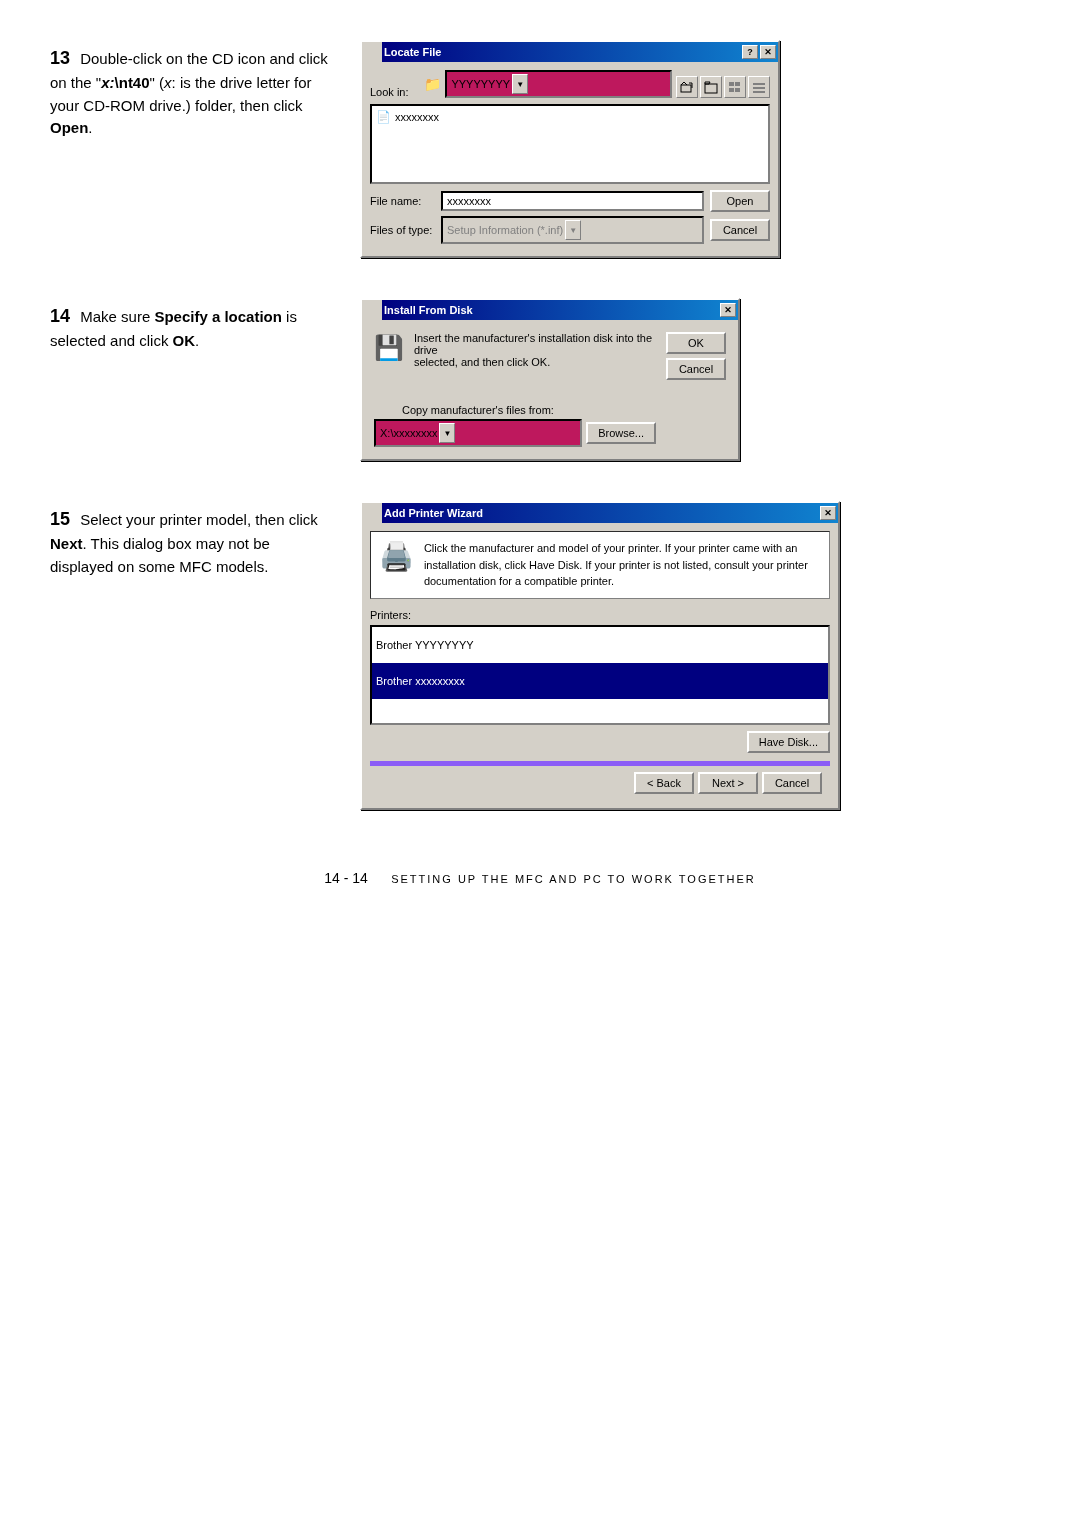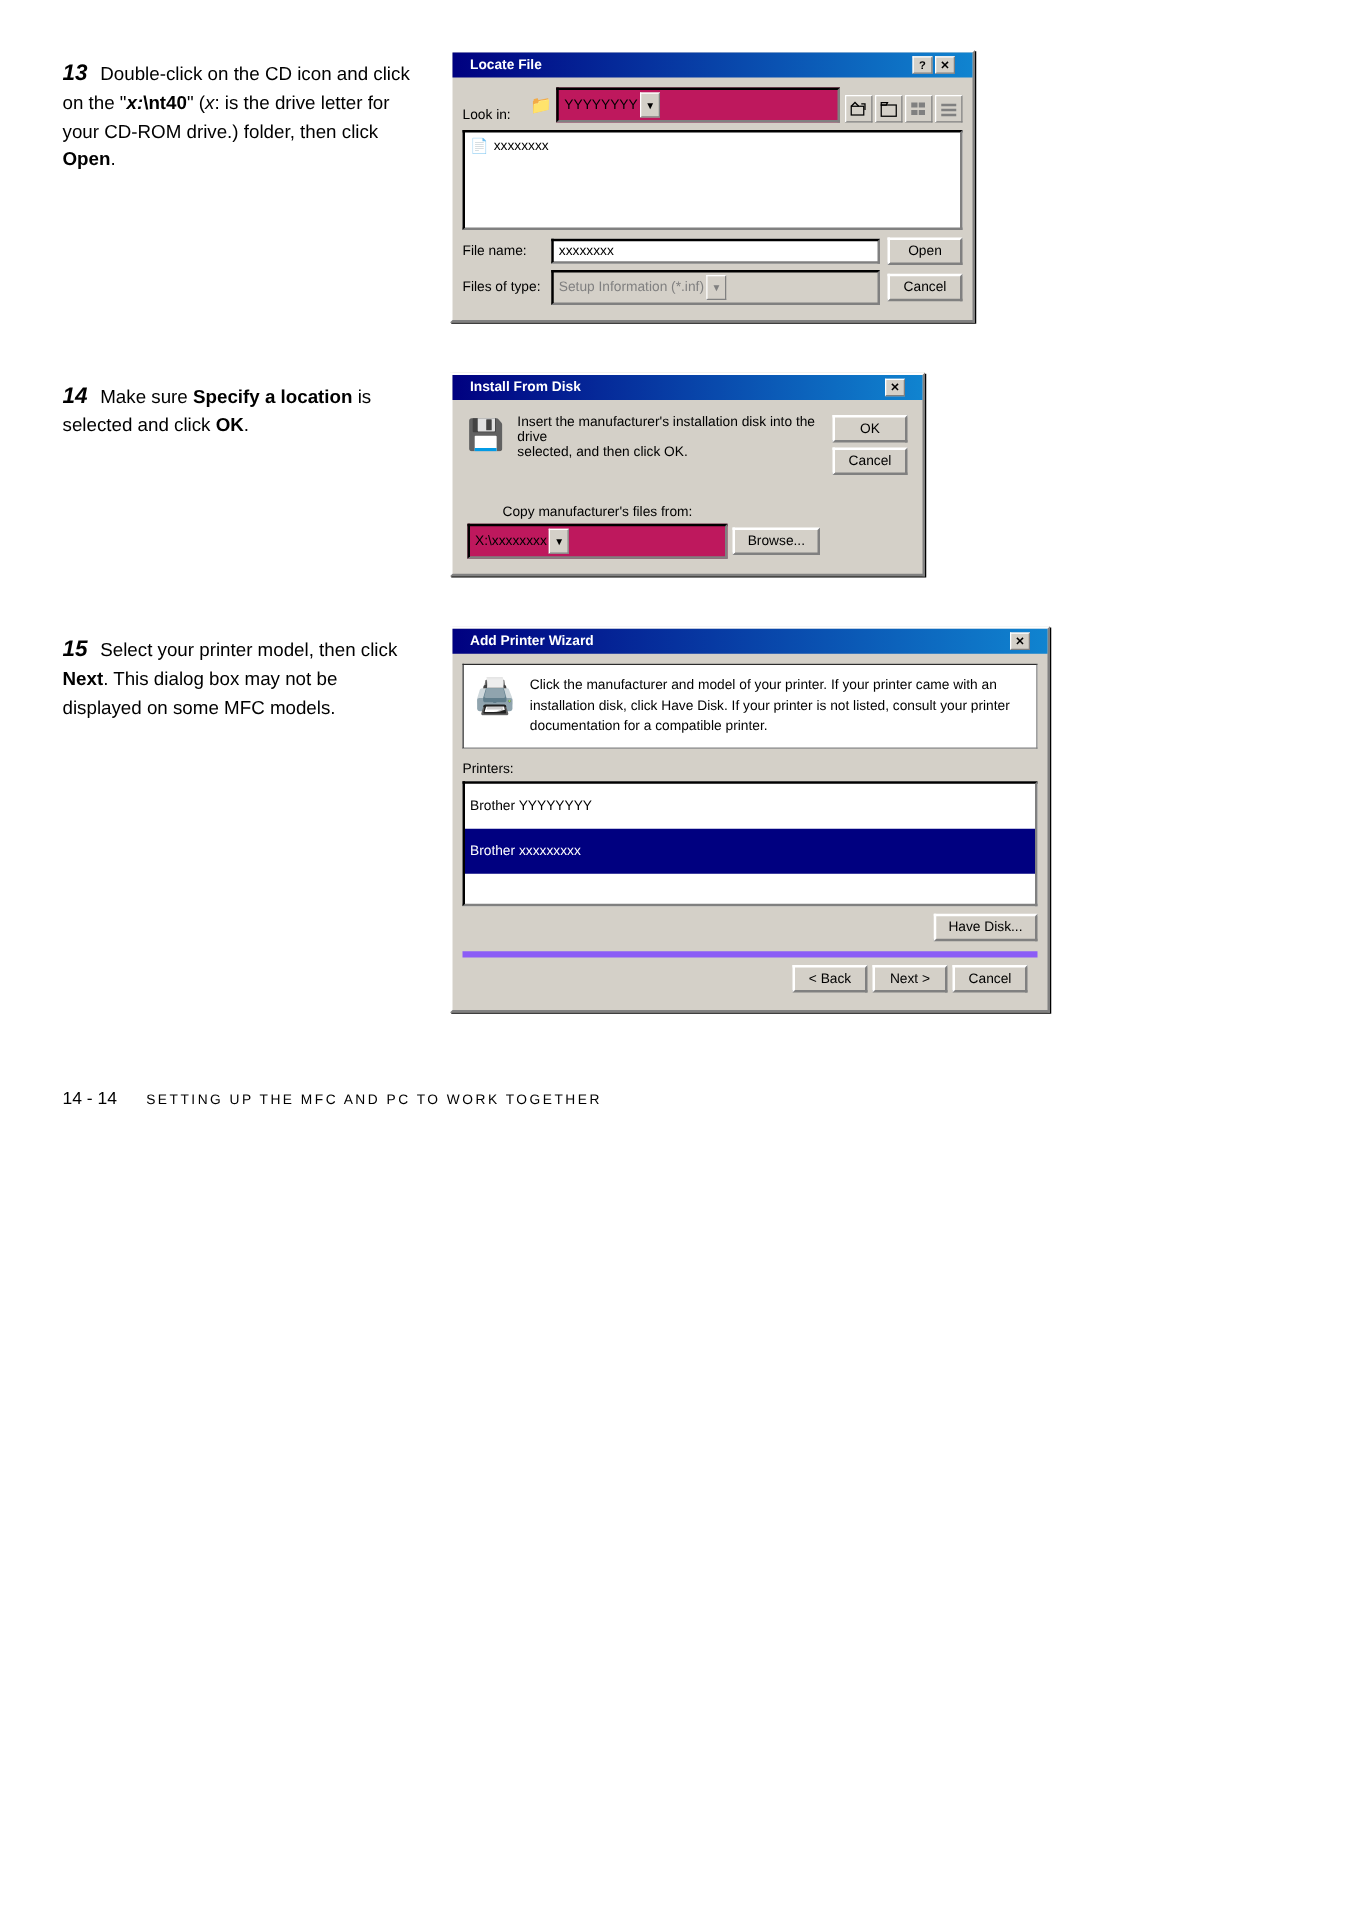--- a/index.html
+++ b/index.html
@@ -39,26 +39,27 @@
       border-right-color: #808080;
       border-bottom-color: #808080;
       box-shadow: 1px 1px 0 #000;
       font-family: 'Tahoma', Arial, sans-serif;
       font-size: 11px;
     }
 
     .win-titlebar {
       background: linear-gradient(to right, #000080, #1084d0);
       color: white;
-      padding: 3px 14px;
+      padding: 3px 2px;
       font-size: 11px;
       font-weight: bold;
       display: flex;
       align-items: center;
       justify-content: space-between;
+      margin-left: 20px;
     }
     .win-titlebar .title-text {
       font-size: 11px;
     }
     .win-titlebar .title-buttons {
       display: flex;
       gap: 2px;
     }
     .win-titlebar .title-btn {
       width: 16px;
@@ -264,21 +265,20 @@
       align-items: center;
     }
     .have-disk-row {
       display: flex;
       justify-content: flex-end;
       margin-top: 6px;
     }
 
     
     .step-num {
-      font-style: italic;
       font-weight: bold;
       font-size: 18px;
       margin-right: 6px;
     }
   </style>
 </head>
 <body>
 
 <div class="step-section">
   <div class="step-text">
@@ -447,19 +447,19 @@
         <div class="wizard-footer">
           <button class="win-button">&lt; Back</button>
           <button class="win-button">Next &gt;</button>
           <button class="win-button">Cancel</button>
         </div>
       </div>
     </div>
   </div>
 </div>
 
-<div style="margin-top: 60px; text-align:left;">
+<div style="margin-top: 60px; text-align:center;">
   <span>
     <span>14 - 14</span>
     &nbsp;&nbsp;&nbsp;&nbsp;
     <span style="letter-spacing:2px; font-size:11px;">SETTING UP THE MFC AND PC TO WORK TOGETHER</span>
   </span>
 </div>
 
 </body></html>

